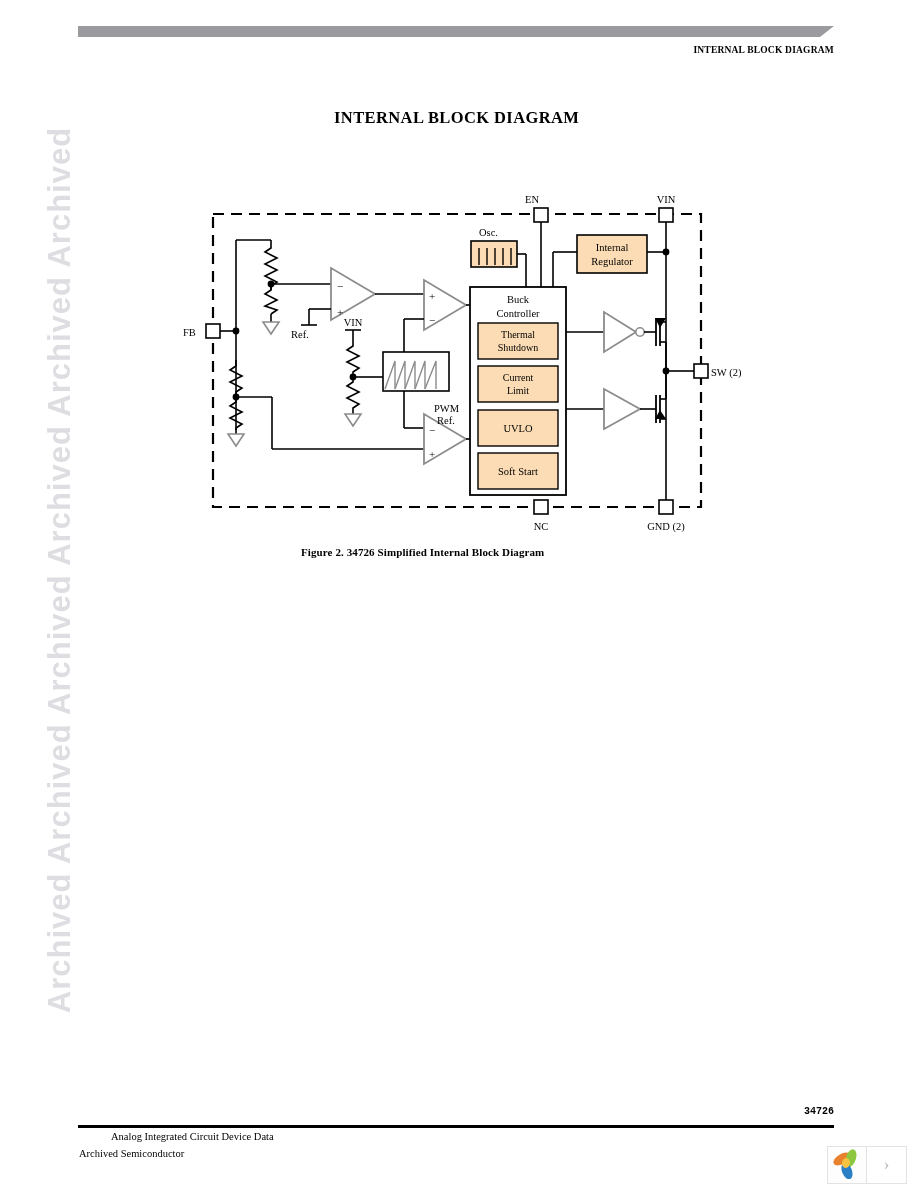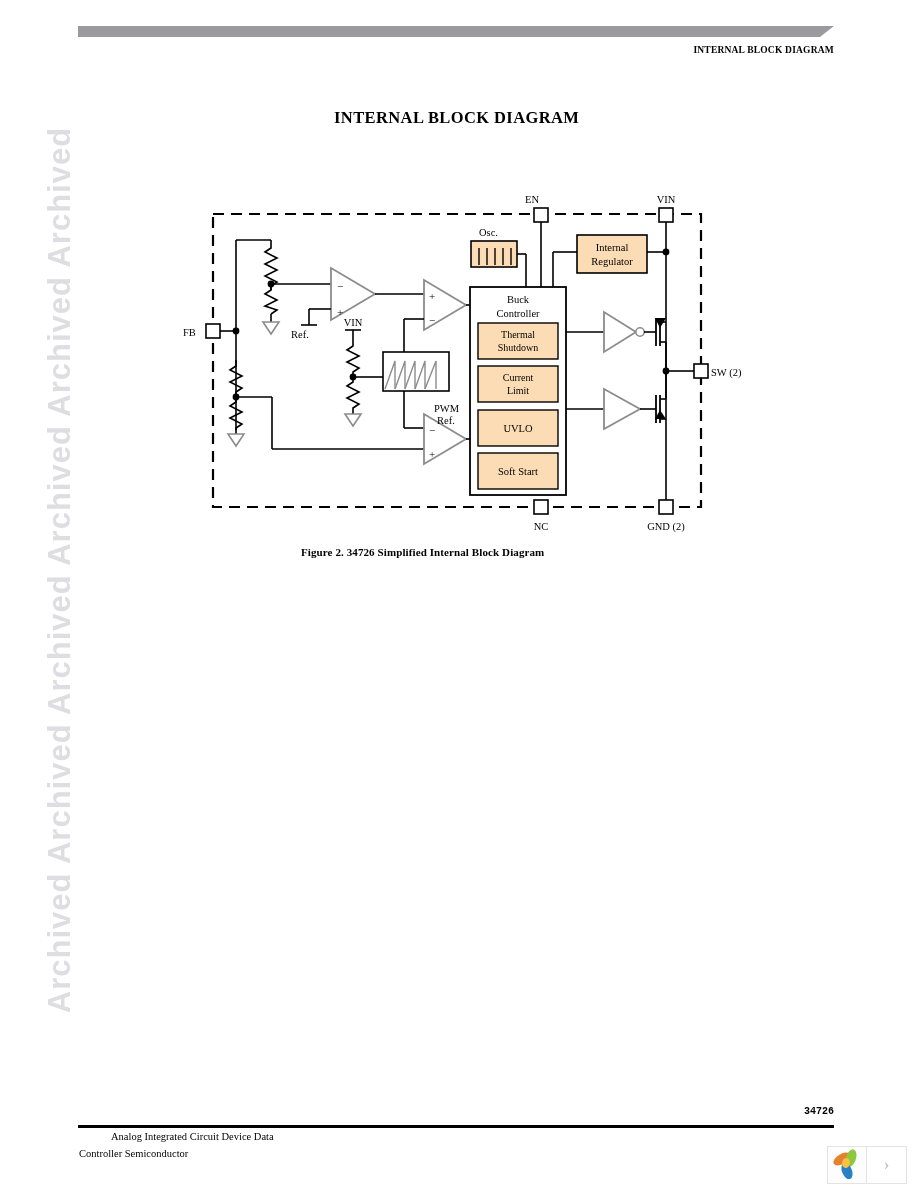--- a/index.html
+++ b/index.html
@@ -369,21 +369,21 @@
   </g>
 
 </svg>
 </div>
 
 <div id="figure-caption">Figure 2. 34726 Simplified Internal Block Diagram</div>
 
 <div id="footer-page-num">34726</div>
 <div id="footer-rule"></div>
 <div id="footer-line1">Analog Integrated Circuit Device Data</div>
-<div id="footer-line2">Controller Semiconductor</div>
+<div id="footer-line2">Archived Semiconductor</div>
 
 <div id="footer-logo">
   <svg width="38" height="36" viewBox="0 0 38 36">
     <ellipse cx="14" cy="12" rx="9.5" ry="5" fill="#e8812b" transform="rotate(-30 14 12)"></ellipse>
     <ellipse cx="23" cy="11" rx="5" ry="9" fill="#8dc63f" transform="rotate(18 23 11)"></ellipse>
     <ellipse cx="19" cy="24" rx="5" ry="8.5" fill="#2b7fc4" transform="rotate(-22 19 24)"></ellipse>
     <ellipse cx="18" cy="16" rx="4" ry="5" fill="#f5c242" transform="rotate(10 18 16)"></ellipse>
   </svg>
 </div>
 <div id="footer-next-btn">›</div>

